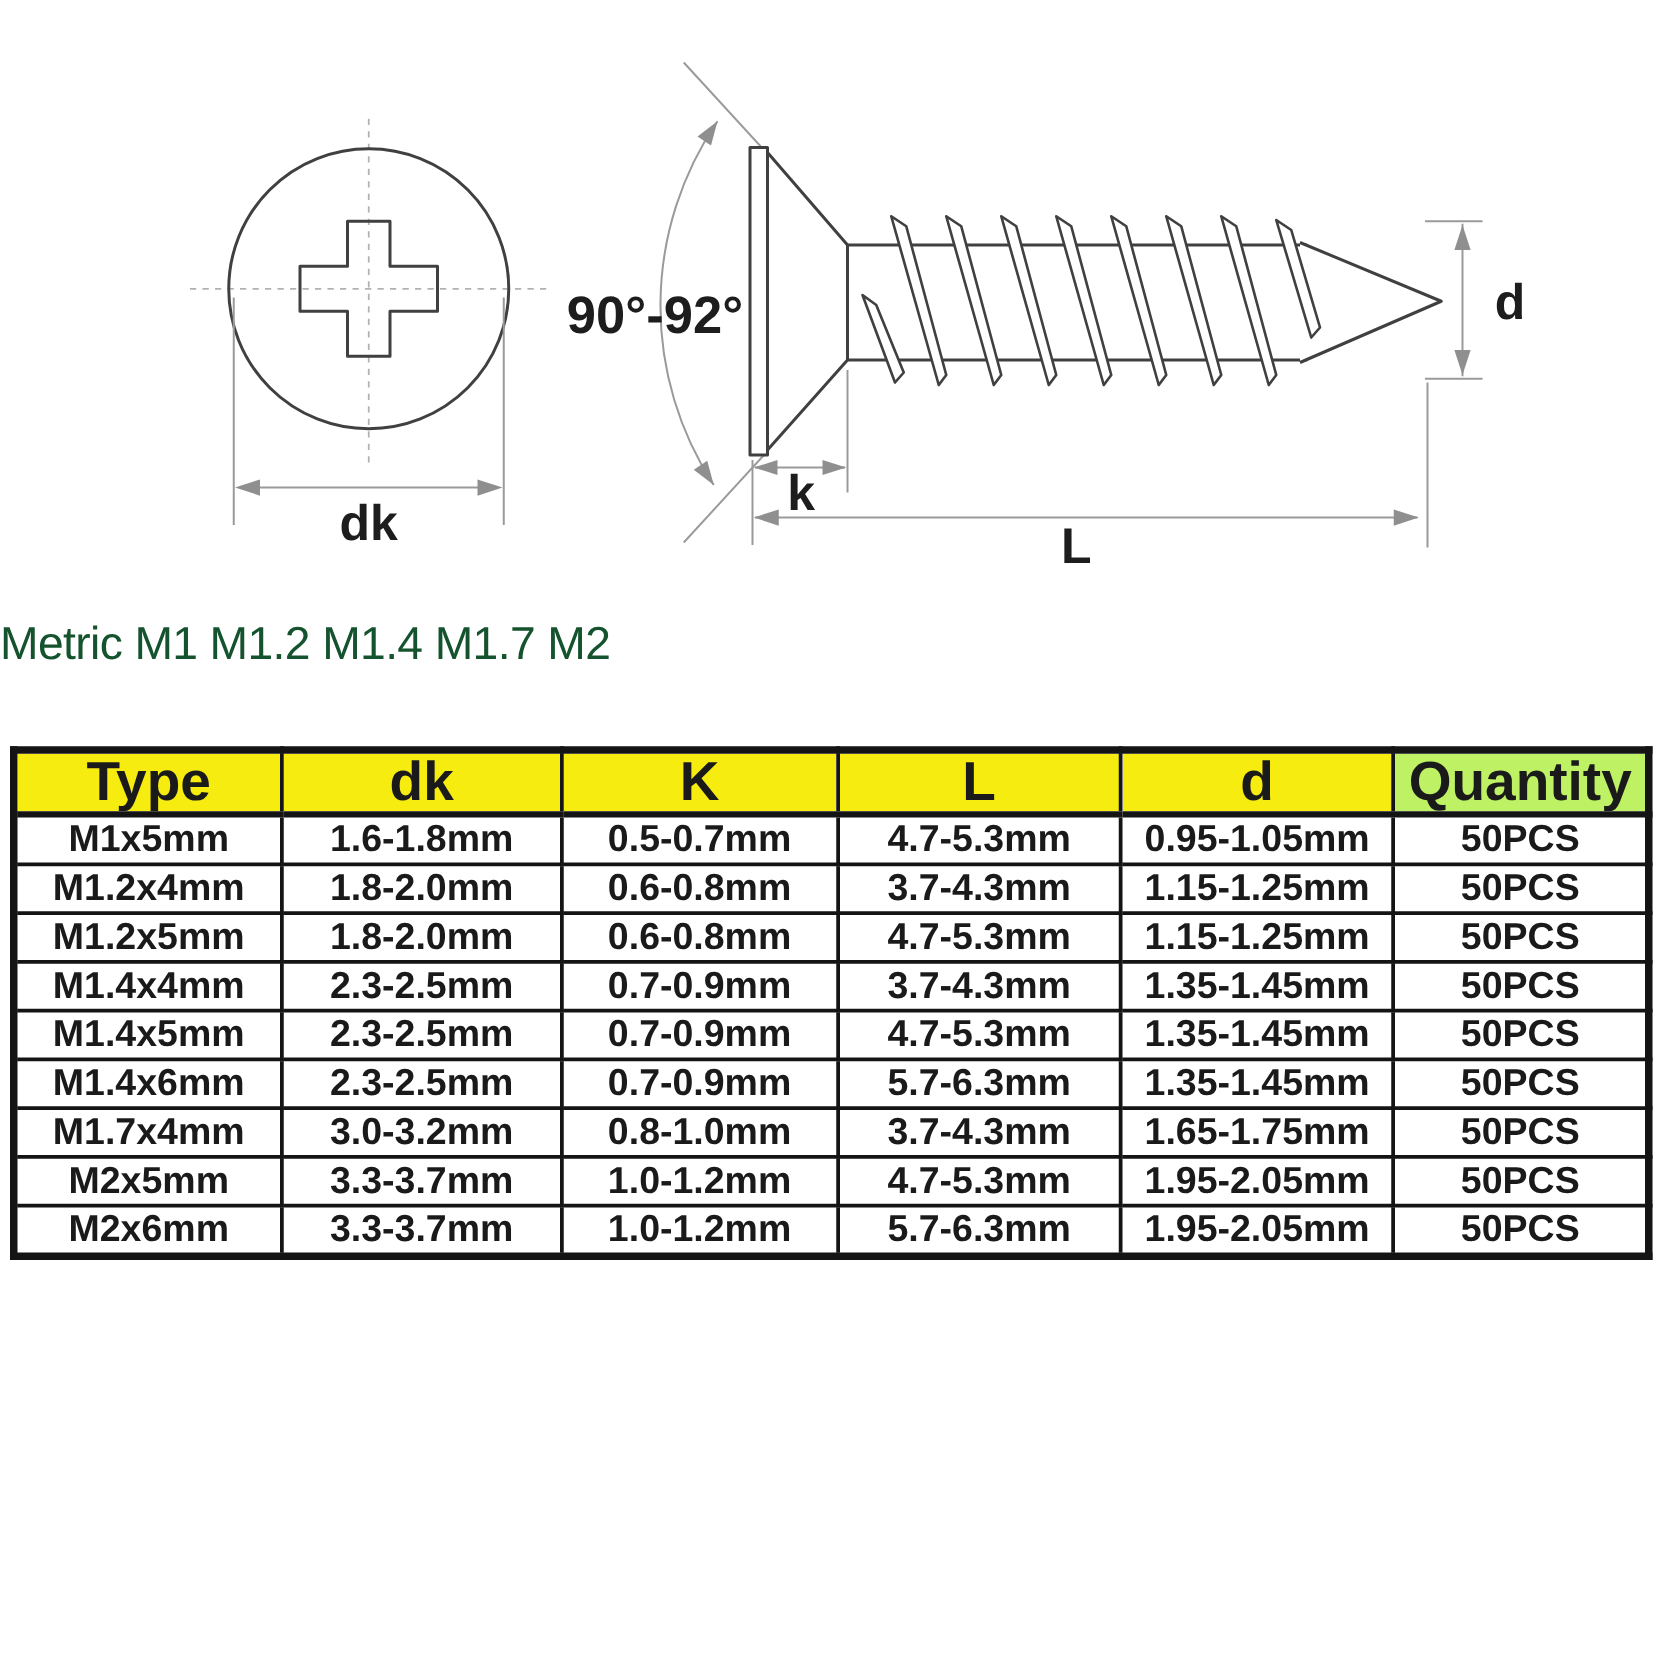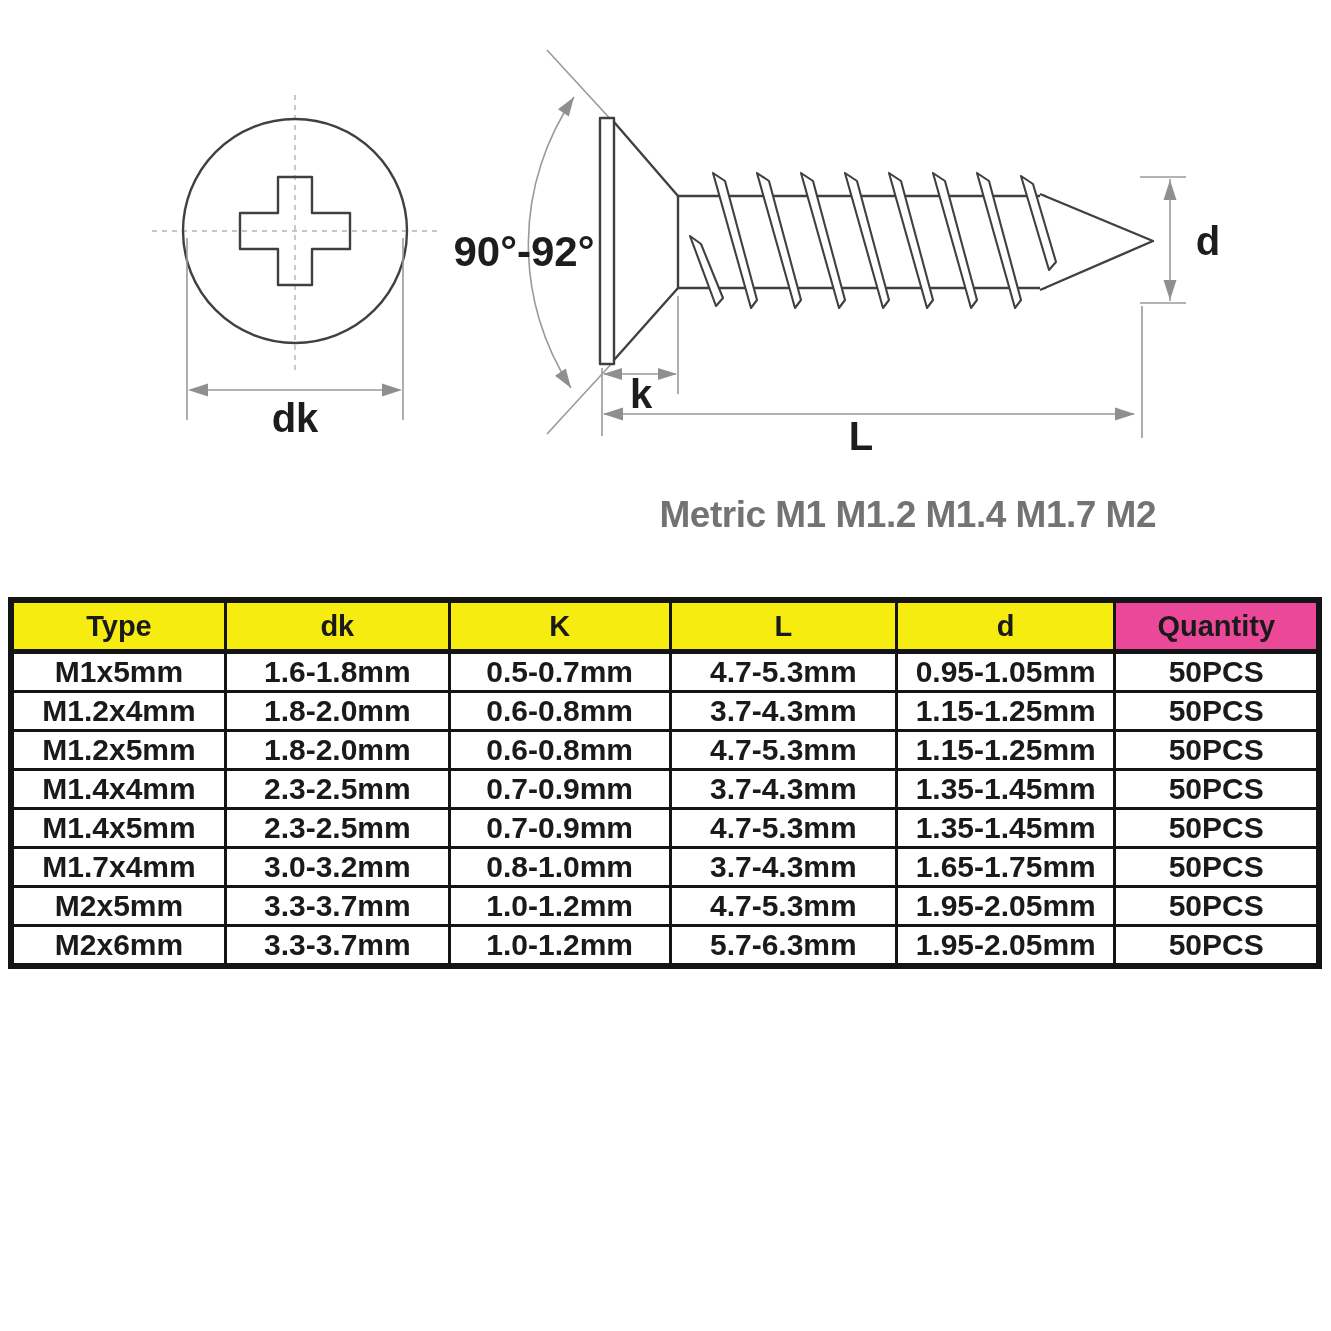--- a/index.html
+++ b/index.html
@@ -16,38 +16,38 @@
   .whiteout{fill:#ffffff;stroke:#404040;stroke-width:2.4;stroke-linejoin:round;}
   .blade{fill:#ffffff;stroke:#404040;stroke-width:2.1;stroke-linejoin:round;}
   .dash{stroke:#b2b2b2;stroke-width:1.4;stroke-dasharray:5 5;fill:none;}
   .dim{stroke:#9a9a9a;stroke-width:1.6;fill:none;}
   .arrow{fill:#8f8f8f;stroke:none;}
   .lbl{font:bold 40px "Liberation Sans",sans-serif;fill:#1d1d1d;text-anchor:middle;}
   .lbl-angle{font:bold 42px "Liberation Sans",sans-serif;fill:#1d1d1d;text-anchor:middle;}
   
   .title-block{
     position:absolute;top:492px;left:0;width:1156px;
-    text-align:right;color:#737373;
-    font-weight:bold;font-size:37px;line-height:45px;letter-spacing:-0.5px;
+    text-align:left;color:#14532d;
+    font-weight:normal;font-size:37px;line-height:45px;letter-spacing:-0.5px;
   }
   
   .spec-table{
     position:absolute;top:597px;left:8px;width:1314px;
     border-collapse:collapse;table-layout:fixed;
     font-family:"Liberation Sans",sans-serif;
   }
   .spec-table th,.spec-table td{
     border:3px solid #141414;
     text-align:center;vertical-align:middle;
     color:#1a1a1a;font-weight:bold;
     padding:0;overflow:hidden;white-space:nowrap;
   }
   .spec-table{border:6px solid #141414;}
   .spec-table th{
-    font-size:29px;height:46px;line-height:46px;
+    font-size:44px;height:46px;line-height:46px;
     border-bottom-width:5px;
   }
   .spec-table td{
     font-size:30px;height:36px;line-height:36px;
     background:#ffffff;
   }
 </style>
 </head>
 <body>
 
@@ -145,21 +145,21 @@
         <col style="width:16.7%">
         <col style="width:15.6%">
     </colgroup>
     <thead>
       <tr>
           <th style="background: rgb(246, 236, 16);">Type</th>
           <th style="background: rgb(246, 236, 16);">dk</th>
           <th style="background: rgb(246, 236, 16);">K</th>
           <th style="background: rgb(246, 236, 16);">L</th>
           <th style="background: rgb(246, 236, 16);">d</th>
-          <th style="background: #ec4899; margin-top: 17px;">Quantity</th>
+          <th style="background: #bef264; margin-top: 17px;">Quantity</th>
         </tr>
     </thead>
     <tbody>
         <tr>
           <td>M1x5mm</td>
           <td>1.6-1.8mm</td>
           <td>0.5-0.7mm</td>
           <td>4.7-5.3mm</td>
           <td>0.95-1.05mm</td>
           <td>50PCS</td>
@@ -190,20 +190,28 @@
         </tr>
         <tr>
           <td>M1.4x5mm</td>
           <td>2.3-2.5mm</td>
           <td>0.7-0.9mm</td>
           <td>4.7-5.3mm</td>
           <td>1.35-1.45mm</td>
           <td>50PCS</td>
         </tr>
         <tr>
+          <td>M1.4x6mm</td>
+          <td>2.3-2.5mm</td>
+          <td>0.7-0.9mm</td>
+          <td>5.7-6.3mm</td>
+          <td>1.35-1.45mm</td>
+          <td>50PCS</td>
+        </tr>
+        <tr>
           <td>M1.7x4mm</td>
           <td>3.0-3.2mm</td>
           <td>0.8-1.0mm</td>
           <td>3.7-4.3mm</td>
           <td>1.65-1.75mm</td>
           <td>50PCS</td>
         </tr>
         <tr>
           <td>M2x5mm</td>
           <td>3.3-3.7mm</td>

